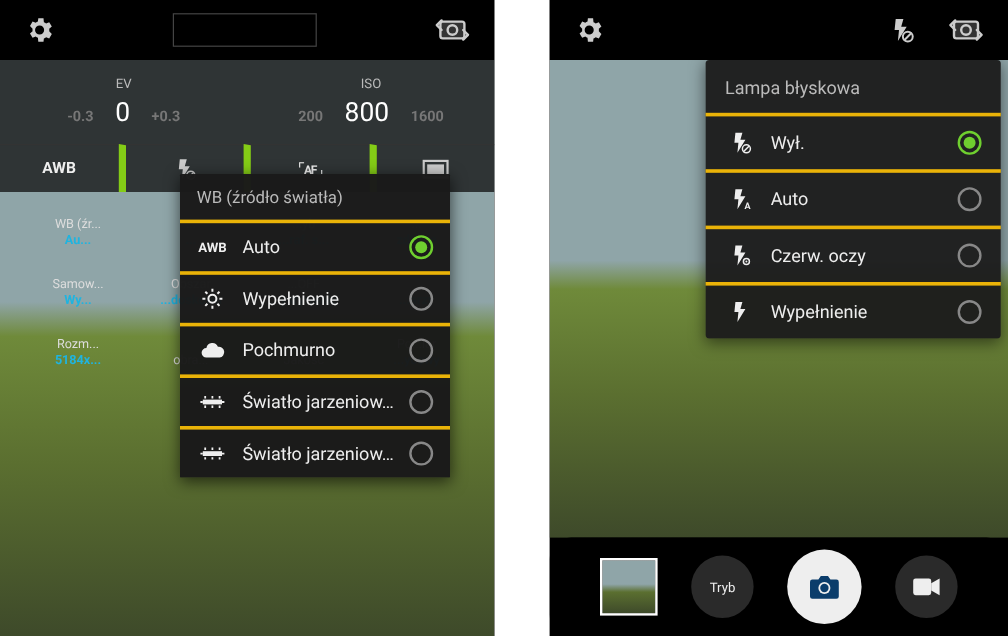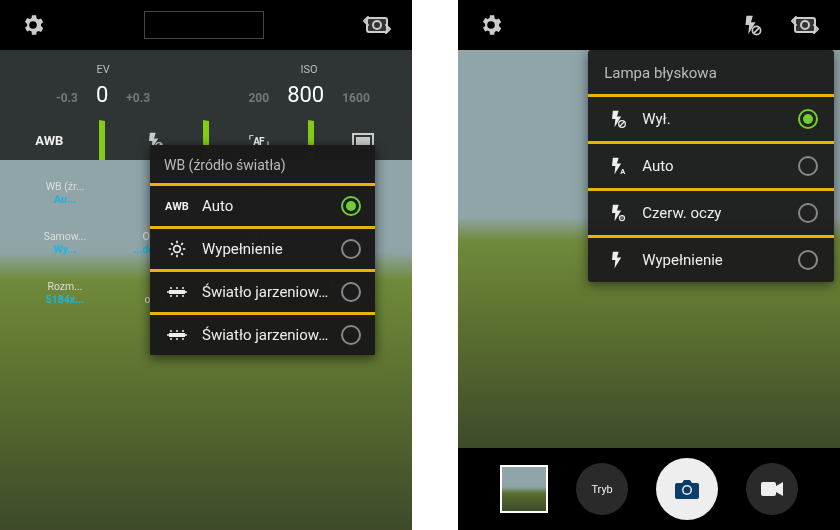--- a/index.html
+++ b/index.html
@@ -192,20 +192,29 @@
         <span class="radio sel"></span>
       </div>
       <div class="popup-item">
         <span class="ico">
             <svg width="20" height="20" viewBox="0 0 24 24" fill="none" stroke="#eee" stroke-width="2">
               <circle cx="12" cy="12" r="4"></circle>
               <path d="M12 2v3M12 19v3M2 12h3M19 12h3M4.9 4.9l2.1 2.1M17 17l2.1 2.1M4.9 19.1L7 17M17 7l2.1-2.1"></path>
             </svg>
           </span>
         <span class="lbl">Wypełnienie</span>
+        <span class="radio"></span>
+      </div>
+      <div class="popup-item">
+        <span class="ico">
+            <svg width="22" height="16" viewBox="0 0 22 16" fill="#eee">
+              <path d="M17 14H6a4 4 0 010-8 5 5 0 019.6-1A3.5 3.5 0 0117 14z"></path>
+            </svg>
+          </span>
+        <span class="lbl">Pochmurno</span>
         <span class="radio"></span>
       </div>
       <div class="popup-item">
         <span class="ico">
             <svg width="22" height="14" viewBox="0 0 22 14" fill="#eee">
               <rect x="3" y="5" width="16" height="4"></rect>
               <path d="M1 7h2M19 7h2M5 2v2M11 2v2M17 2v2M5 10v2M11 10v2M17 10v2" stroke="#eee" stroke-width="1.5"></path>
             </svg>
           </span>
         <span class="lbl">Światło jarzeniow...</span>

